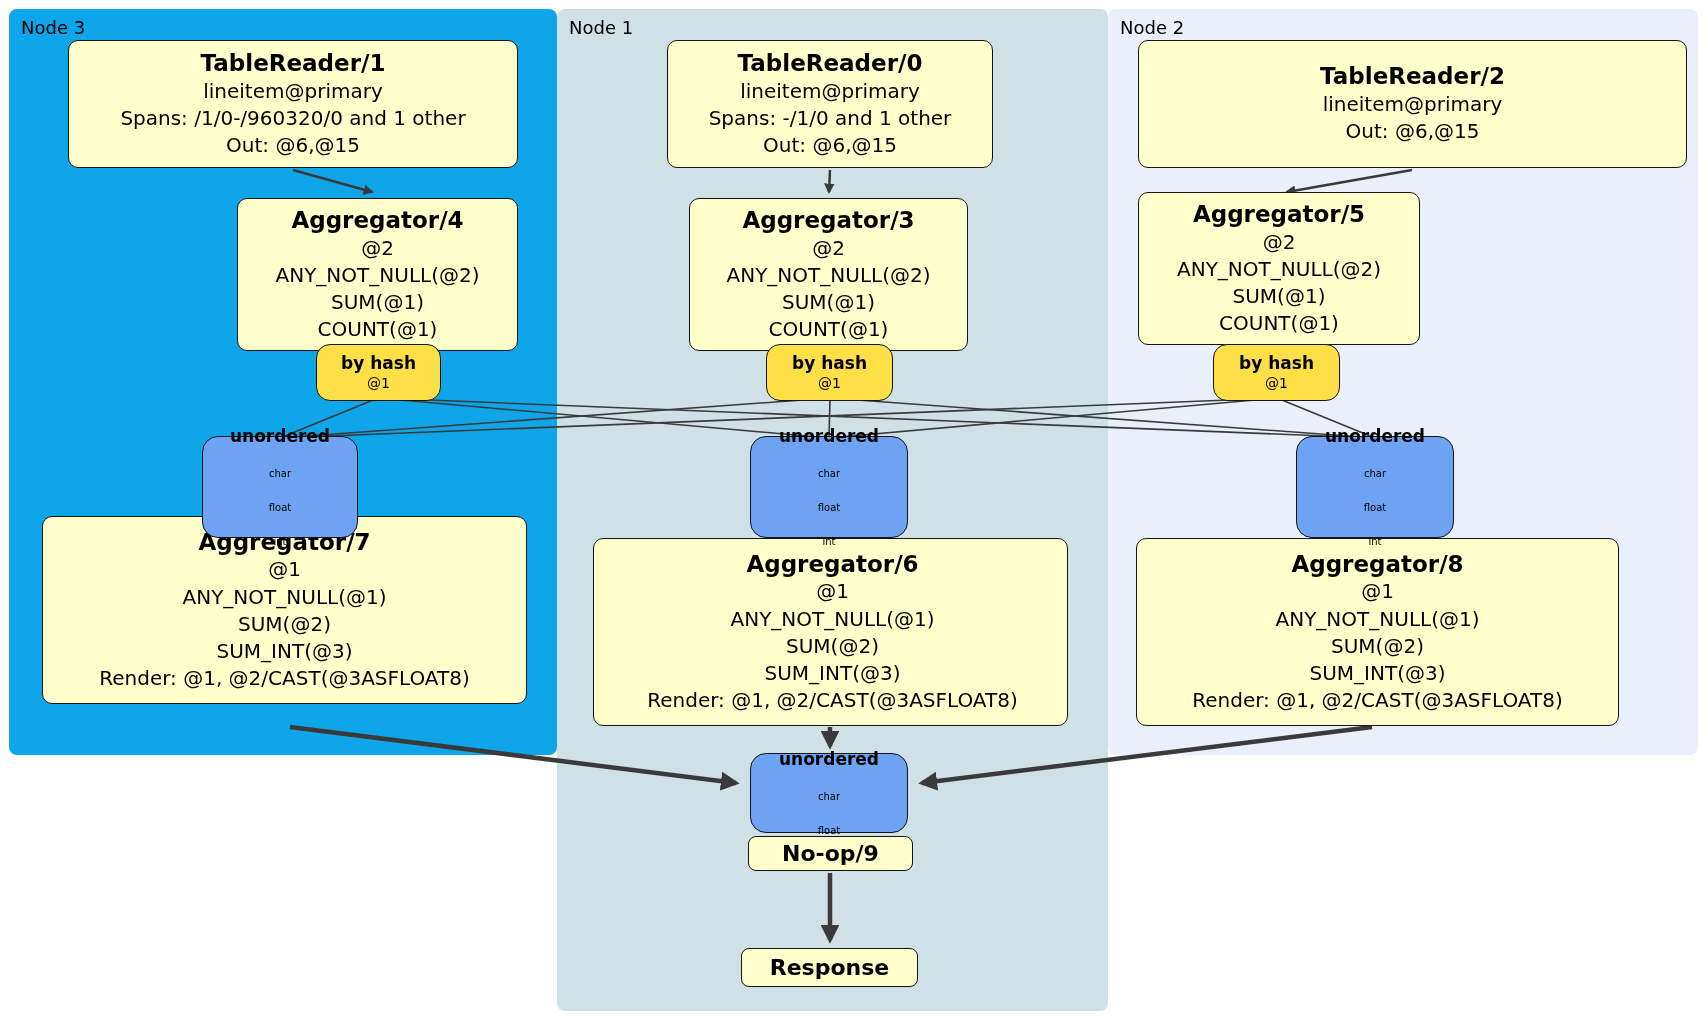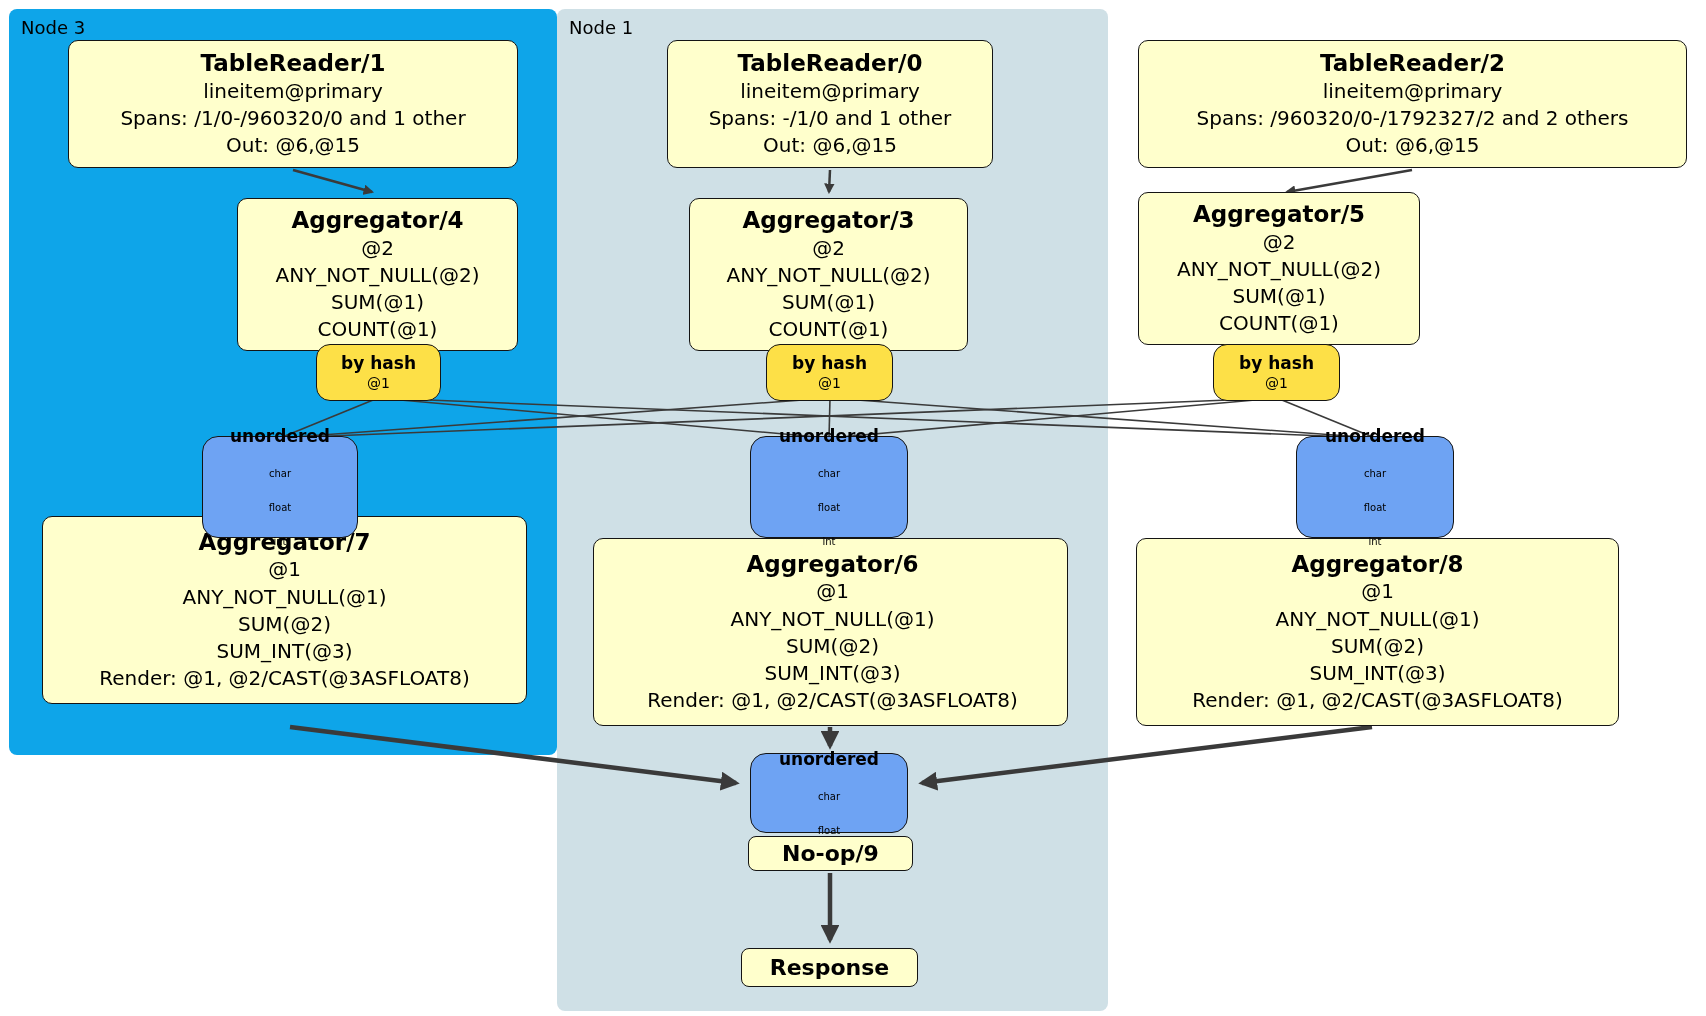--- a/index.html
+++ b/index.html
@@ -70,20 +70,23 @@
 <body>
 
 <div class="canvas">
 
   <div class="region region-node3">
     <span class="region-label">Node 3</span>
   </div>
   <div class="region region-node1">
     <span class="region-label">Node 1</span>
   </div>
+  <div class="region region-node2">
+    <span class="region-label">Node 2</span>
+  </div>
 
   <svg class="edges" width="1706" height="1016" viewBox="0 0 1706 1016">
     <defs>
       <marker id="arrow" viewBox="0 0 10 10" refX="8" refY="5" markerWidth="4.2" markerHeight="4.2" orient="auto">
         <path d="M0,0 L10,5 L0,10 z" fill="#3a3a3a"></path>
       </marker>
     </defs>
     <g stroke="#3a3a3a" fill="none">
 
       <line x1="293" y1="170" x2="372" y2="192" stroke-width="2.5" marker-end="url(#arrow)"></line>
@@ -118,21 +121,20 @@
   <div class="node" style="left:667px;top:40px;width:326px;height:128px;">
     <div class="node-title">TableReader/0</div>
     <div class="node-line">lineitem@primary</div>
     <div class="node-line">Spans: -/1/0 and 1 other</div>
     <div class="node-line">Out: @6,@15</div>
   </div>
 
   <div class="node" style="left:1138px;top:40px;width:549px;height:128px;">
     <div class="node-title">TableReader/2</div>
     <div class="node-line">lineitem@primary</div>
-    <div class="node-line">Spans: /960320/0-/1792327/2 and 2 others</div>
     <div class="node-line">Out: @6,@15</div>
   </div>
 
   <div class="node" style="left:237px;top:198px;width:281px;height:153px;">
     <div class="node-title">Aggregator/4</div>
     <div class="node-line">@2</div>
     <div class="node-line">ANY_NOT_NULL(@2)</div>
     <div class="node-line">SUM(@1)</div>
     <div class="node-line">COUNT(@1)</div>
   </div>

